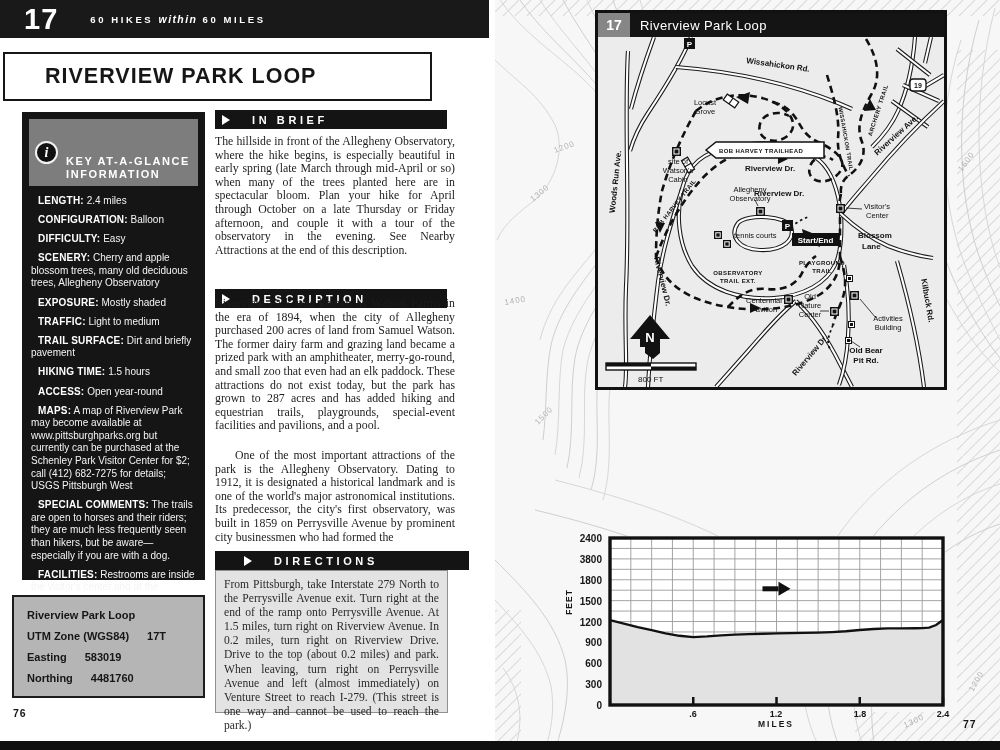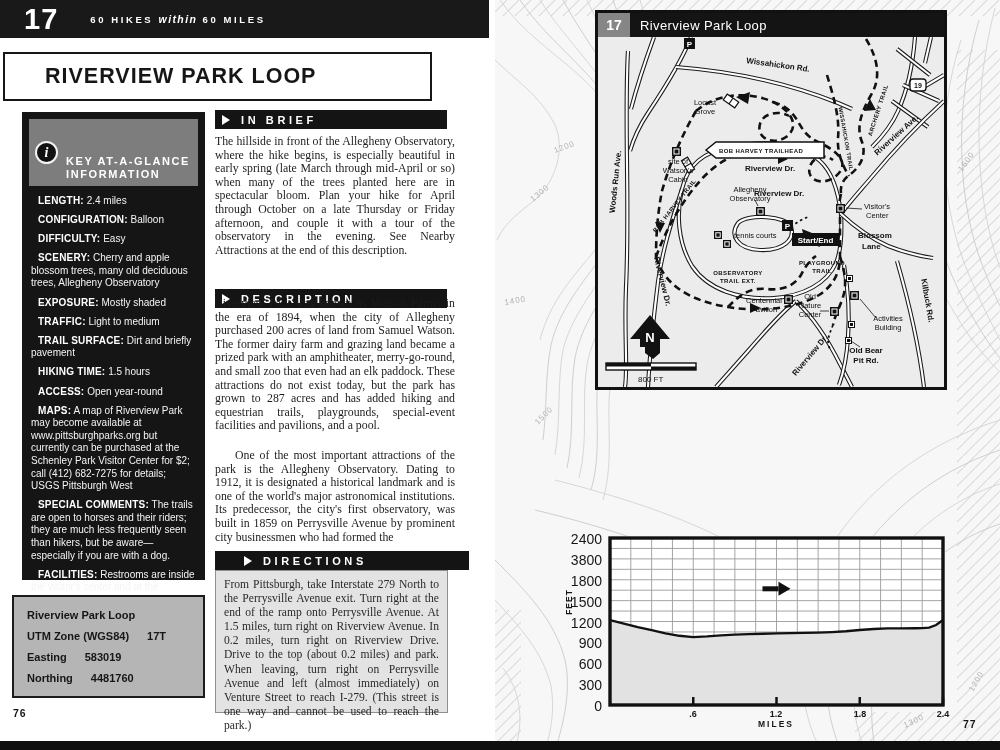--- a/index.html
+++ b/index.html
@@ -27,21 +27,21 @@
   .kv{color:#f4f4f4;font-size:10px;line-height:12.6px;margin:0 9px 6.5px 9px;}
   .kv b{color:#fff;letter-spacing:.2px;margin-left:7px;}
 
   
   #utm-box{left:12px;top:595px;width:193px;height:103px;background:#b5b5b5;border:2px solid #1c1c1c;
         padding:12px 0 0 13px;box-sizing:border-box;font-size:11px;font-weight:bold;}
   #utm-box .row{margin-bottom:9px;display:flex;gap:18px;}
   #lp-pagenum{left:13px;top:707px;font-size:10.5px;font-weight:bold;letter-spacing:1px;}
 
   
-  .sec-head{width:232px;height:19px;background:#141414;display:flex;align-items:center;}
+  .sec-head{width:232px;height:19px;background:#141414;display:flex;align-items:center;gap:11px;}
   .sec-head .tri{width:0;height:0;border-top:5.5px solid transparent;border-bottom:5.5px solid transparent;
         border-left:8px solid #fff;margin:0 11px 0 7px;}
   .sec-head .sh-label{color:#fff;font-size:11px;font-weight:bold;letter-spacing:3.6px;}
   .serif{font-family:"Liberation Serif",serif;font-size:11.8px;line-height:13.6px;
         text-align:justify;color:#1d1d1d;}
   #inbrief-head{left:215px;top:110px;}
   #inbrief-body{left:215px;top:135px;width:240px;}
   #desc-head{left:215px;top:273px;margin-top:16px;}
   #desc-p1{left:215px;top:297px;width:240px;}
   #desc-p2{left:215px;top:449px;width:240px;text-indent:20px;}
@@ -68,21 +68,21 @@
   .maplabel{font:bold 6px "Liberation Sans",sans-serif;fill:#111;letter-spacing:.4px;}
   .roadlabel{font:bold 8px "Liberation Sans",sans-serif;fill:#111;}
   .featlabel{font:7.5px "Liberation Sans",sans-serif;fill:#111;}
   .leader{stroke:#111;stroke-width:.8;}
   .bldg{fill:#111;}
   .bldg-i{fill:none;stroke:#fff;stroke-width:1;}
 
   
   #chart-svg{left:607px;top:535px;width:339px;height:173px;}
   #ylabels{left:566px;top:534px;width:36px;height:177px;display:flex;flex-direction:column;
-        justify-content:space-between;align-items:flex-end;font-size:14px;font-weight:normal;}
+        justify-content:space-between;align-items:flex-end;font-size:10px;font-weight:bold;}
   #ylabels span{line-height:10px;}
   .xlab{top:709px;font-size:9px;font-weight:bold;transform:translateX(-50%);}
   #feet-label{left:556px;top:597px;font-size:8.5px;font-weight:bold;letter-spacing:1px;
         transform:rotate(-90deg);transform-origin:center;}
   #miles-label{left:776px;top:719px;font-size:8.5px;font-weight:bold;letter-spacing:2px;
         transform:translateX(-50%);}
   #rp-pagenum{left:963px;top:718px;font-size:10.5px;font-weight:bold;letter-spacing:1px;}
 
   #bottom-bar{left:0;top:741px;width:1000px;height:9px;background:#0f0f0f;}
   .contour{stroke:#d7d7d7;stroke-width:1;fill:none;}

